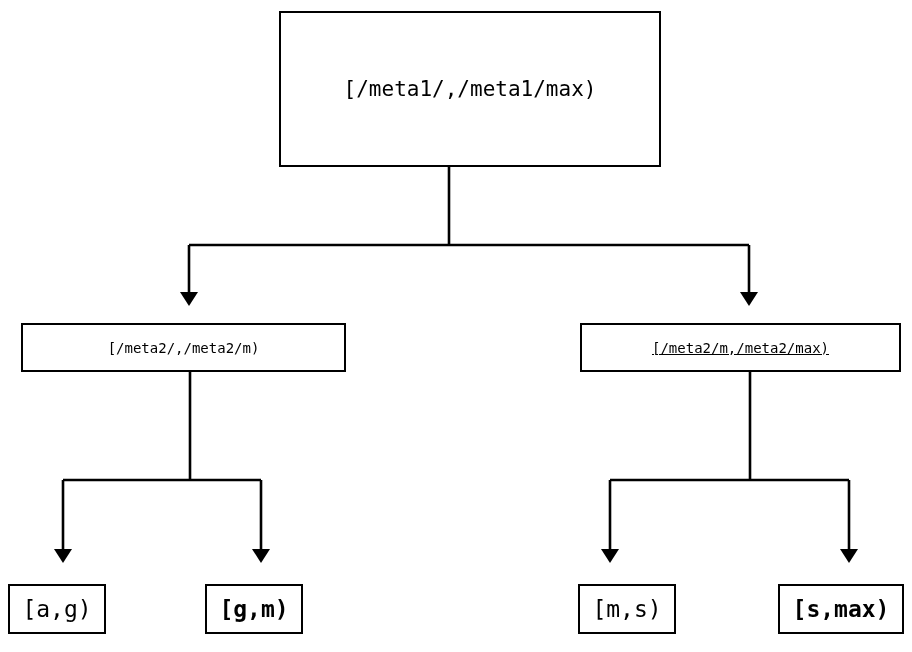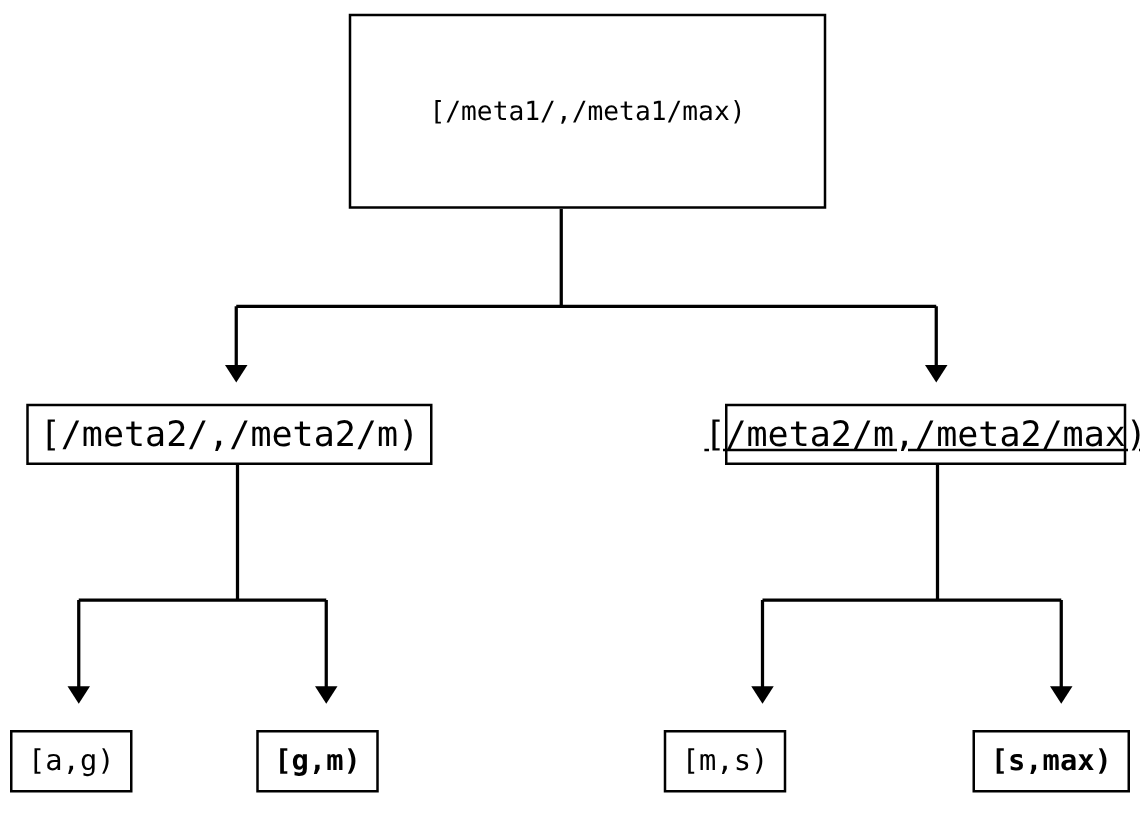--- a/index.html
+++ b/index.html
@@ -59,30 +59,30 @@
     height: 49px;
   }
   #node-meta2-high {
     left: 580px;
     top: 323px;
     width: 321px;
     height: 49px;
     text-decoration: underline;
   }
   #node-meta2-low .node-label,
-  #node-meta2-high .node-label { font-size: 28px; }
+  #node-meta2-high .node-label { font-size: 14px; }
   
   .leaf-node {
     top: 584px;
     height: 50px;
   }
   .leaf-node .node-label { font-size: 23px; }
   #node-leaf-ag   { left: 8px;   width: 98px; }
   #node-leaf-gm   { left: 205px; width: 98px; font-weight: bold; }
-  #node-leaf-ms   { left: 531px; width: 98px; }
+  #node-leaf-ms   { left: 578px; width: 98px; }
   #node-leaf-smax { left: 778px; width: 126px; font-weight: bold; }
 </style>
 </head>
 <body>
 
 <div id="diagram-canvas">
 
   <svg id="edge-layer" viewBox="0 0 912 652" width="912" height="652" xmlns="http://www.w3.org/2000/svg">
     <g fill="none" stroke="#000000" stroke-width="2.6" stroke-linecap="butt">
 

